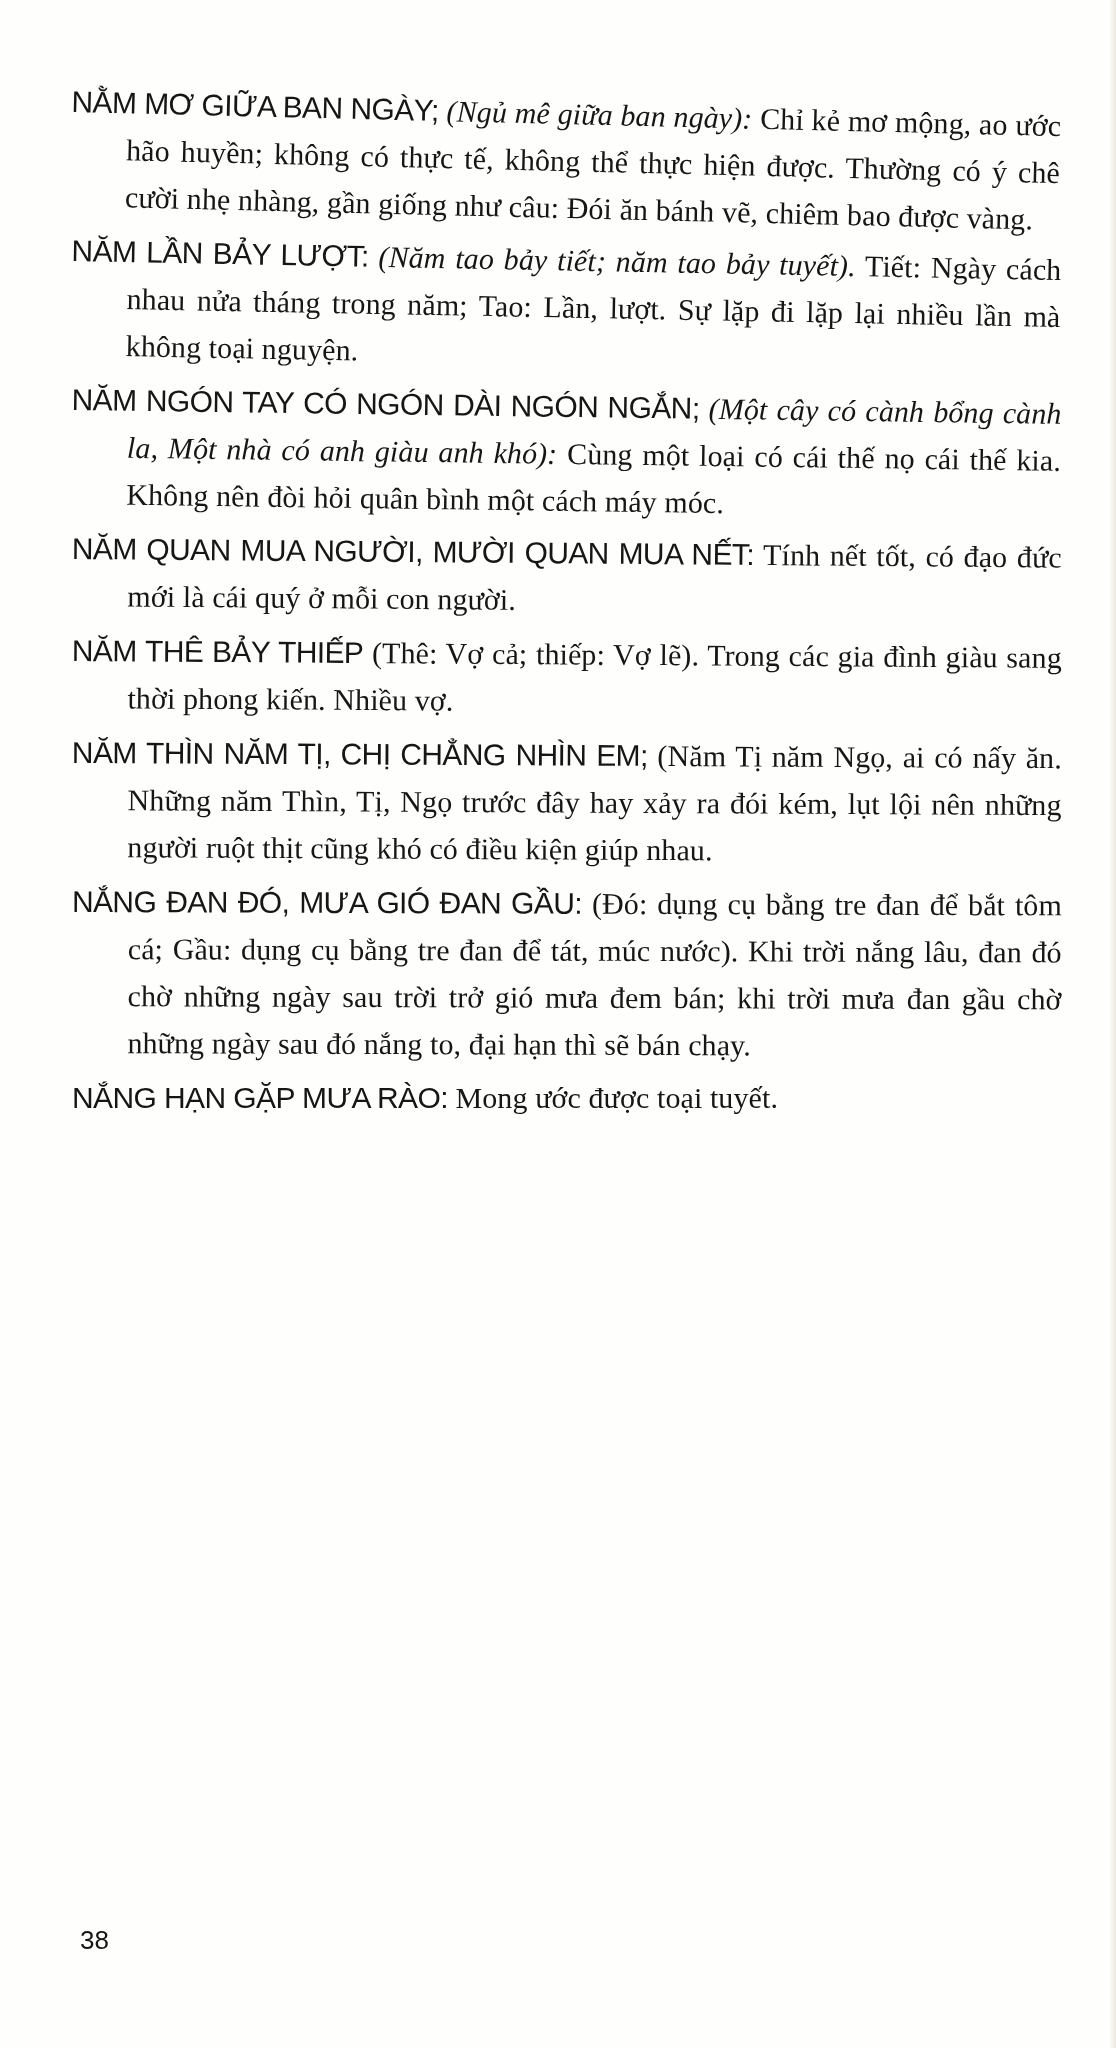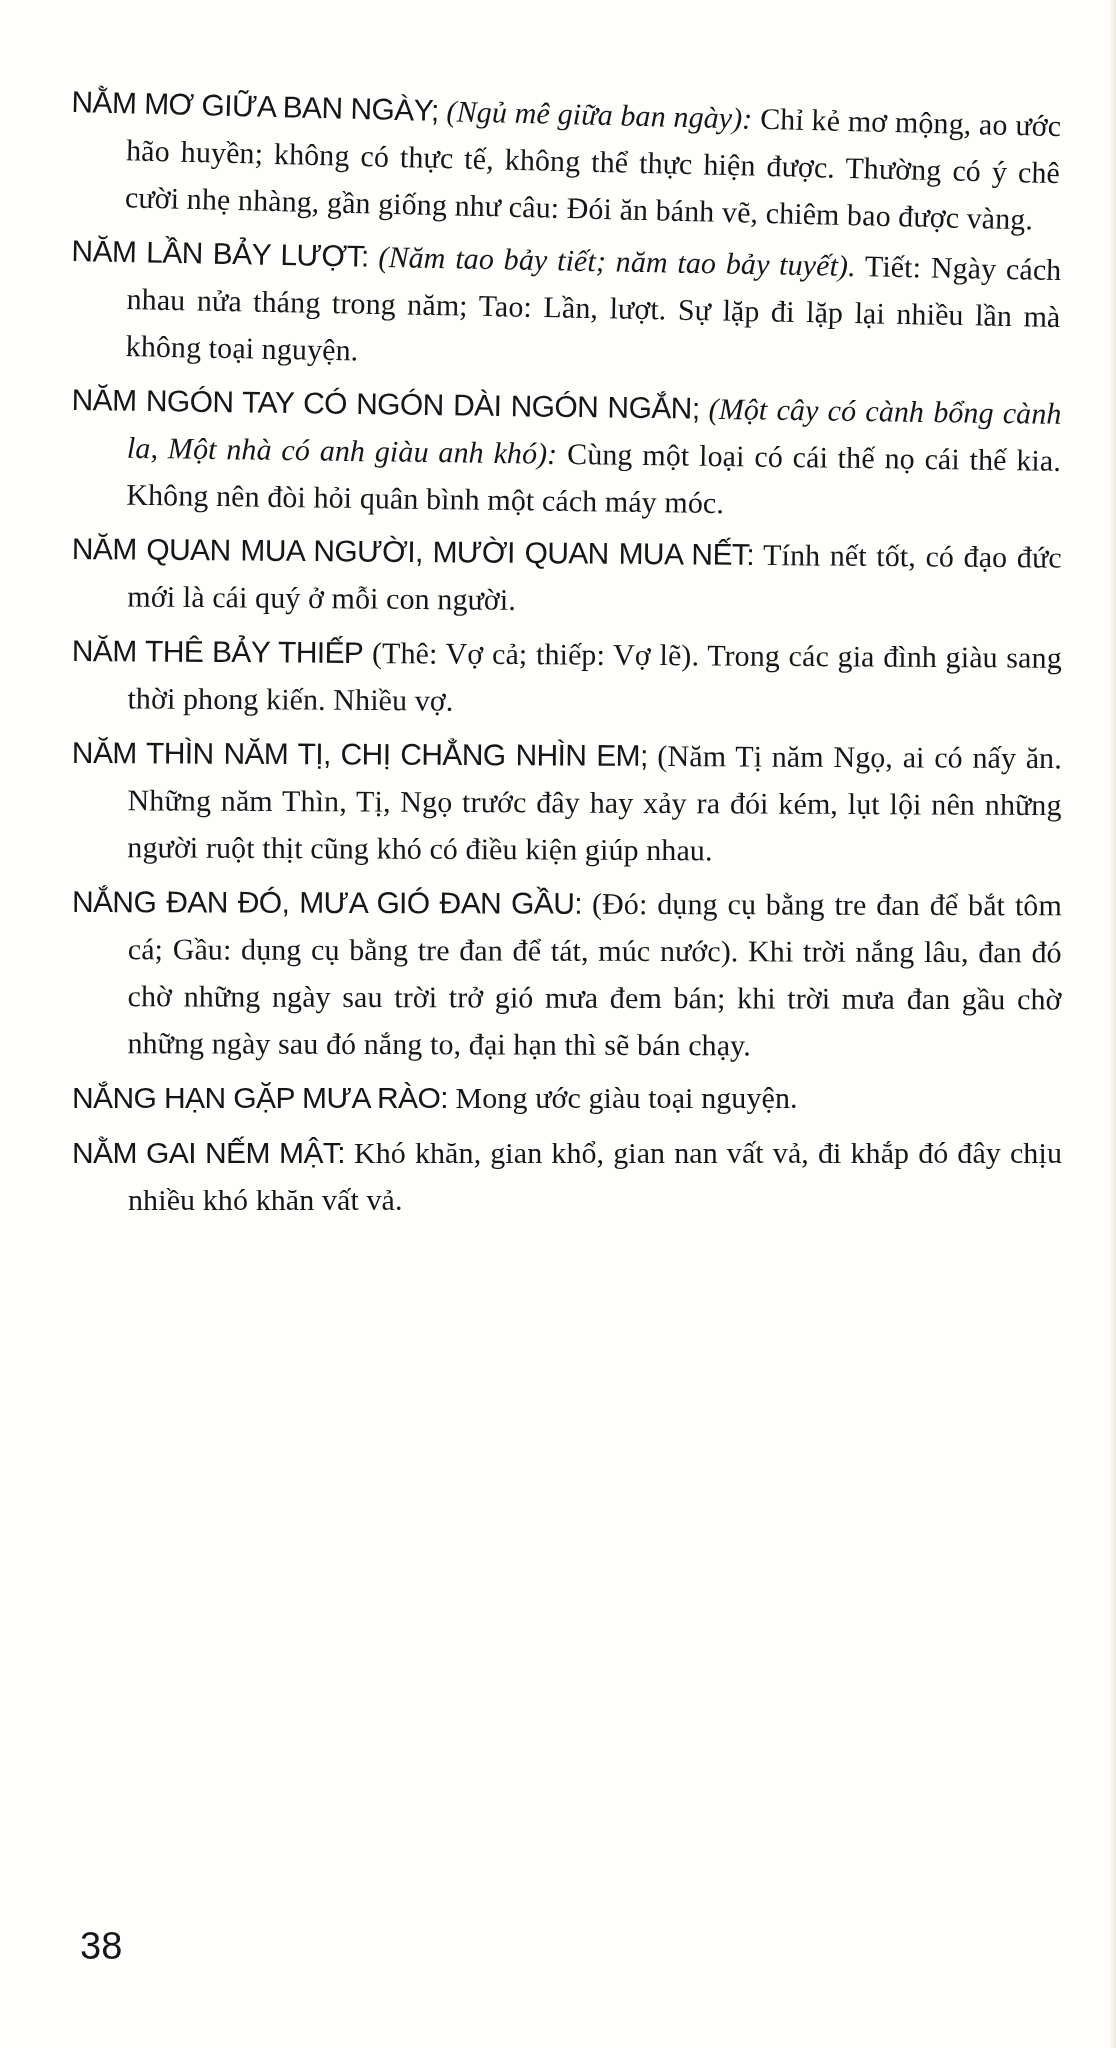--- a/index.html
+++ b/index.html
@@ -60,21 +60,21 @@
     .entry.e2 { transform: rotate(0.8deg); transform-origin: left top; }
     .entry.e3 { transform: rotate(0.5deg); transform-origin: left top; }
     .entry.e4 { transform: rotate(0.4deg); transform-origin: left top; }
     .entry.e5 { transform: rotate(0.3deg); transform-origin: left top; }
     .entry.e6 { transform: rotate(0.2deg); transform-origin: left top; }
     .page-number {
       position: absolute;
       left: 80px;
       top: 1925px;
       font-family: "Liberation Sans", "DejaVu Sans", sans-serif;
-      font-size: 38px;
+      font-size: 26px;
       color: #161616;
     }
   </style>
 </head>
 <body>
 
 <div class="page">
   <div class="page-edge"></div>
 
   <div class="entries">
@@ -113,25 +113,21 @@
     </p>
 
     <p class="entry e6">
       <span class="headword">NẮNG ĐAN ĐÓ, MƯA GIÓ ĐAN GẦU:</span>
       <span class="def">(Đó: dụng cụ bằng tre đan để bắt tôm cá; Gầu: dụng cụ bằng tre đan để tát, múc nước). Khi trời nắng lâu, đan đó chờ những ngày sau trời trở gió mưa đem bán; khi trời mưa đan gầu chờ những ngày sau đó nắng to, đại hạn thì sẽ bán chạy.</span>
     </p>
 
 
     <p class="entry">
       <span class="headword">NẮNG HẠN GẶP MƯA RÀO:</span>
-      <span class="def">Mong ước giàu toại nguyện.</span>
+      <span class="def">Mong ước được toại tuyết.</span>
     </p>
 
 
-    <p class="entry">
-      <span class="headword">NẰM GAI NẾM MẬT:</span>
-      <span class="def">Khó khăn, gian khổ, gian nan vất vả, đi khắp đó đây chịu nhiều khó khăn vất vả.</span>
-    </p>
 
   </div>
 
   <div class="page-number">38</div>
 </div>
 
 </body></html>

